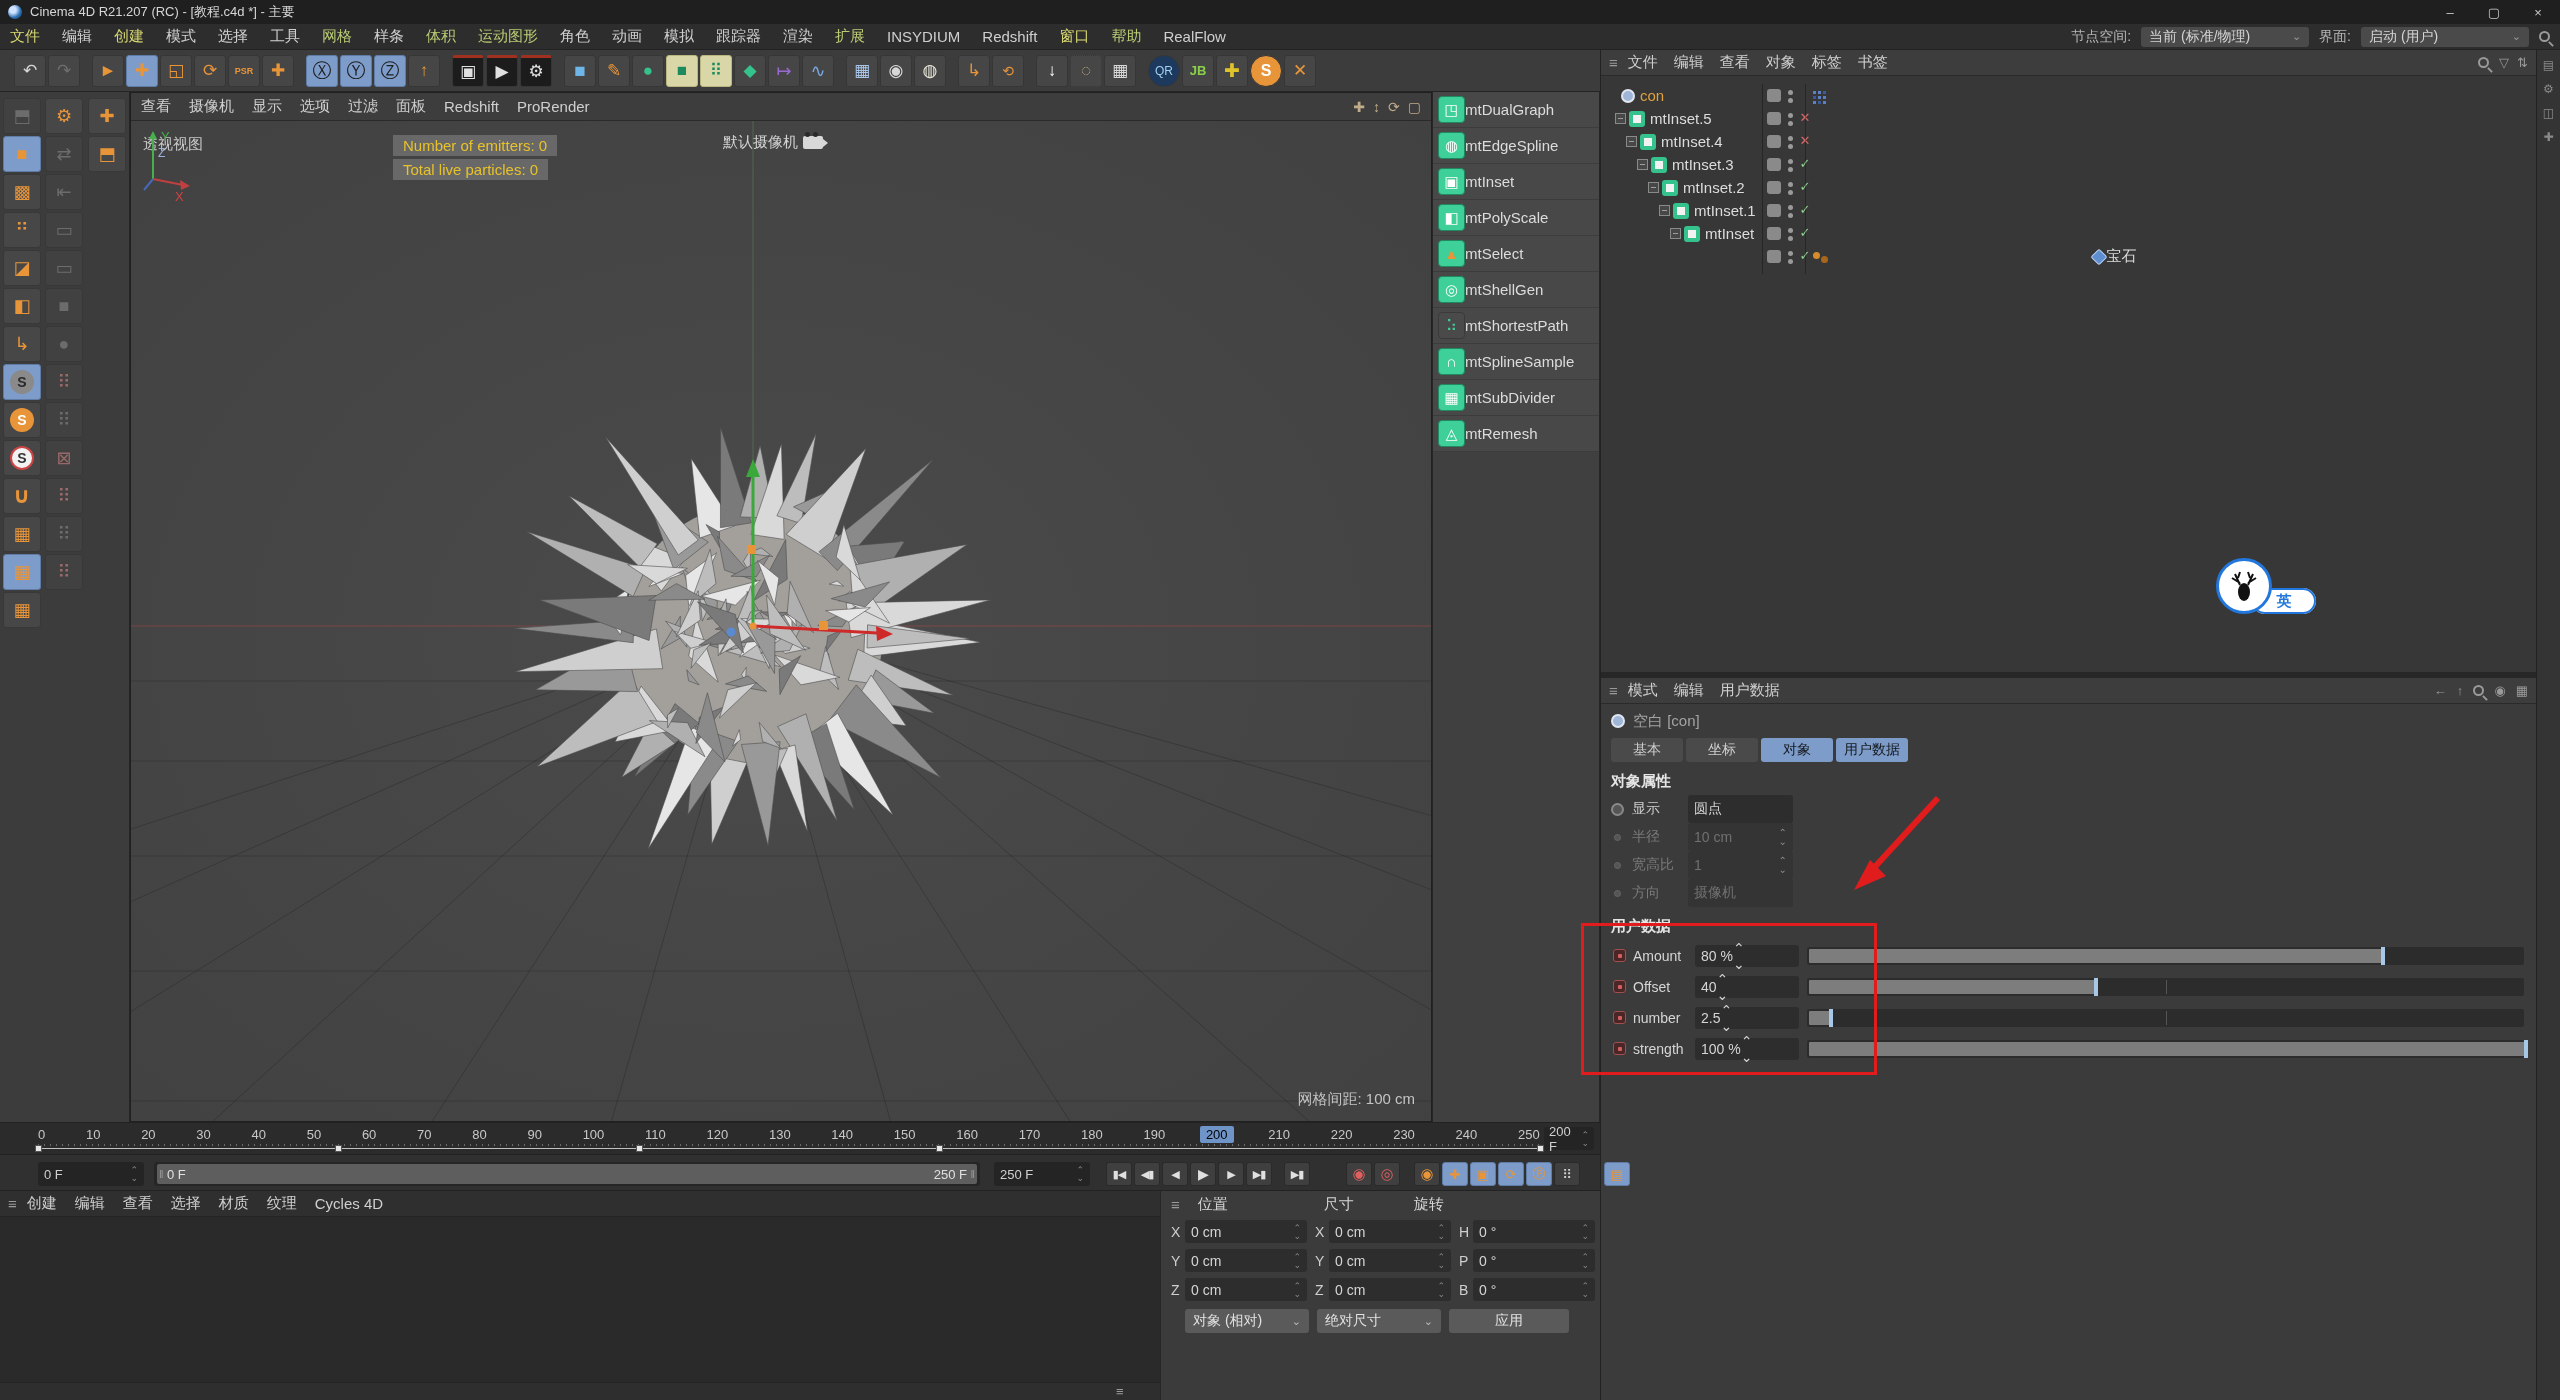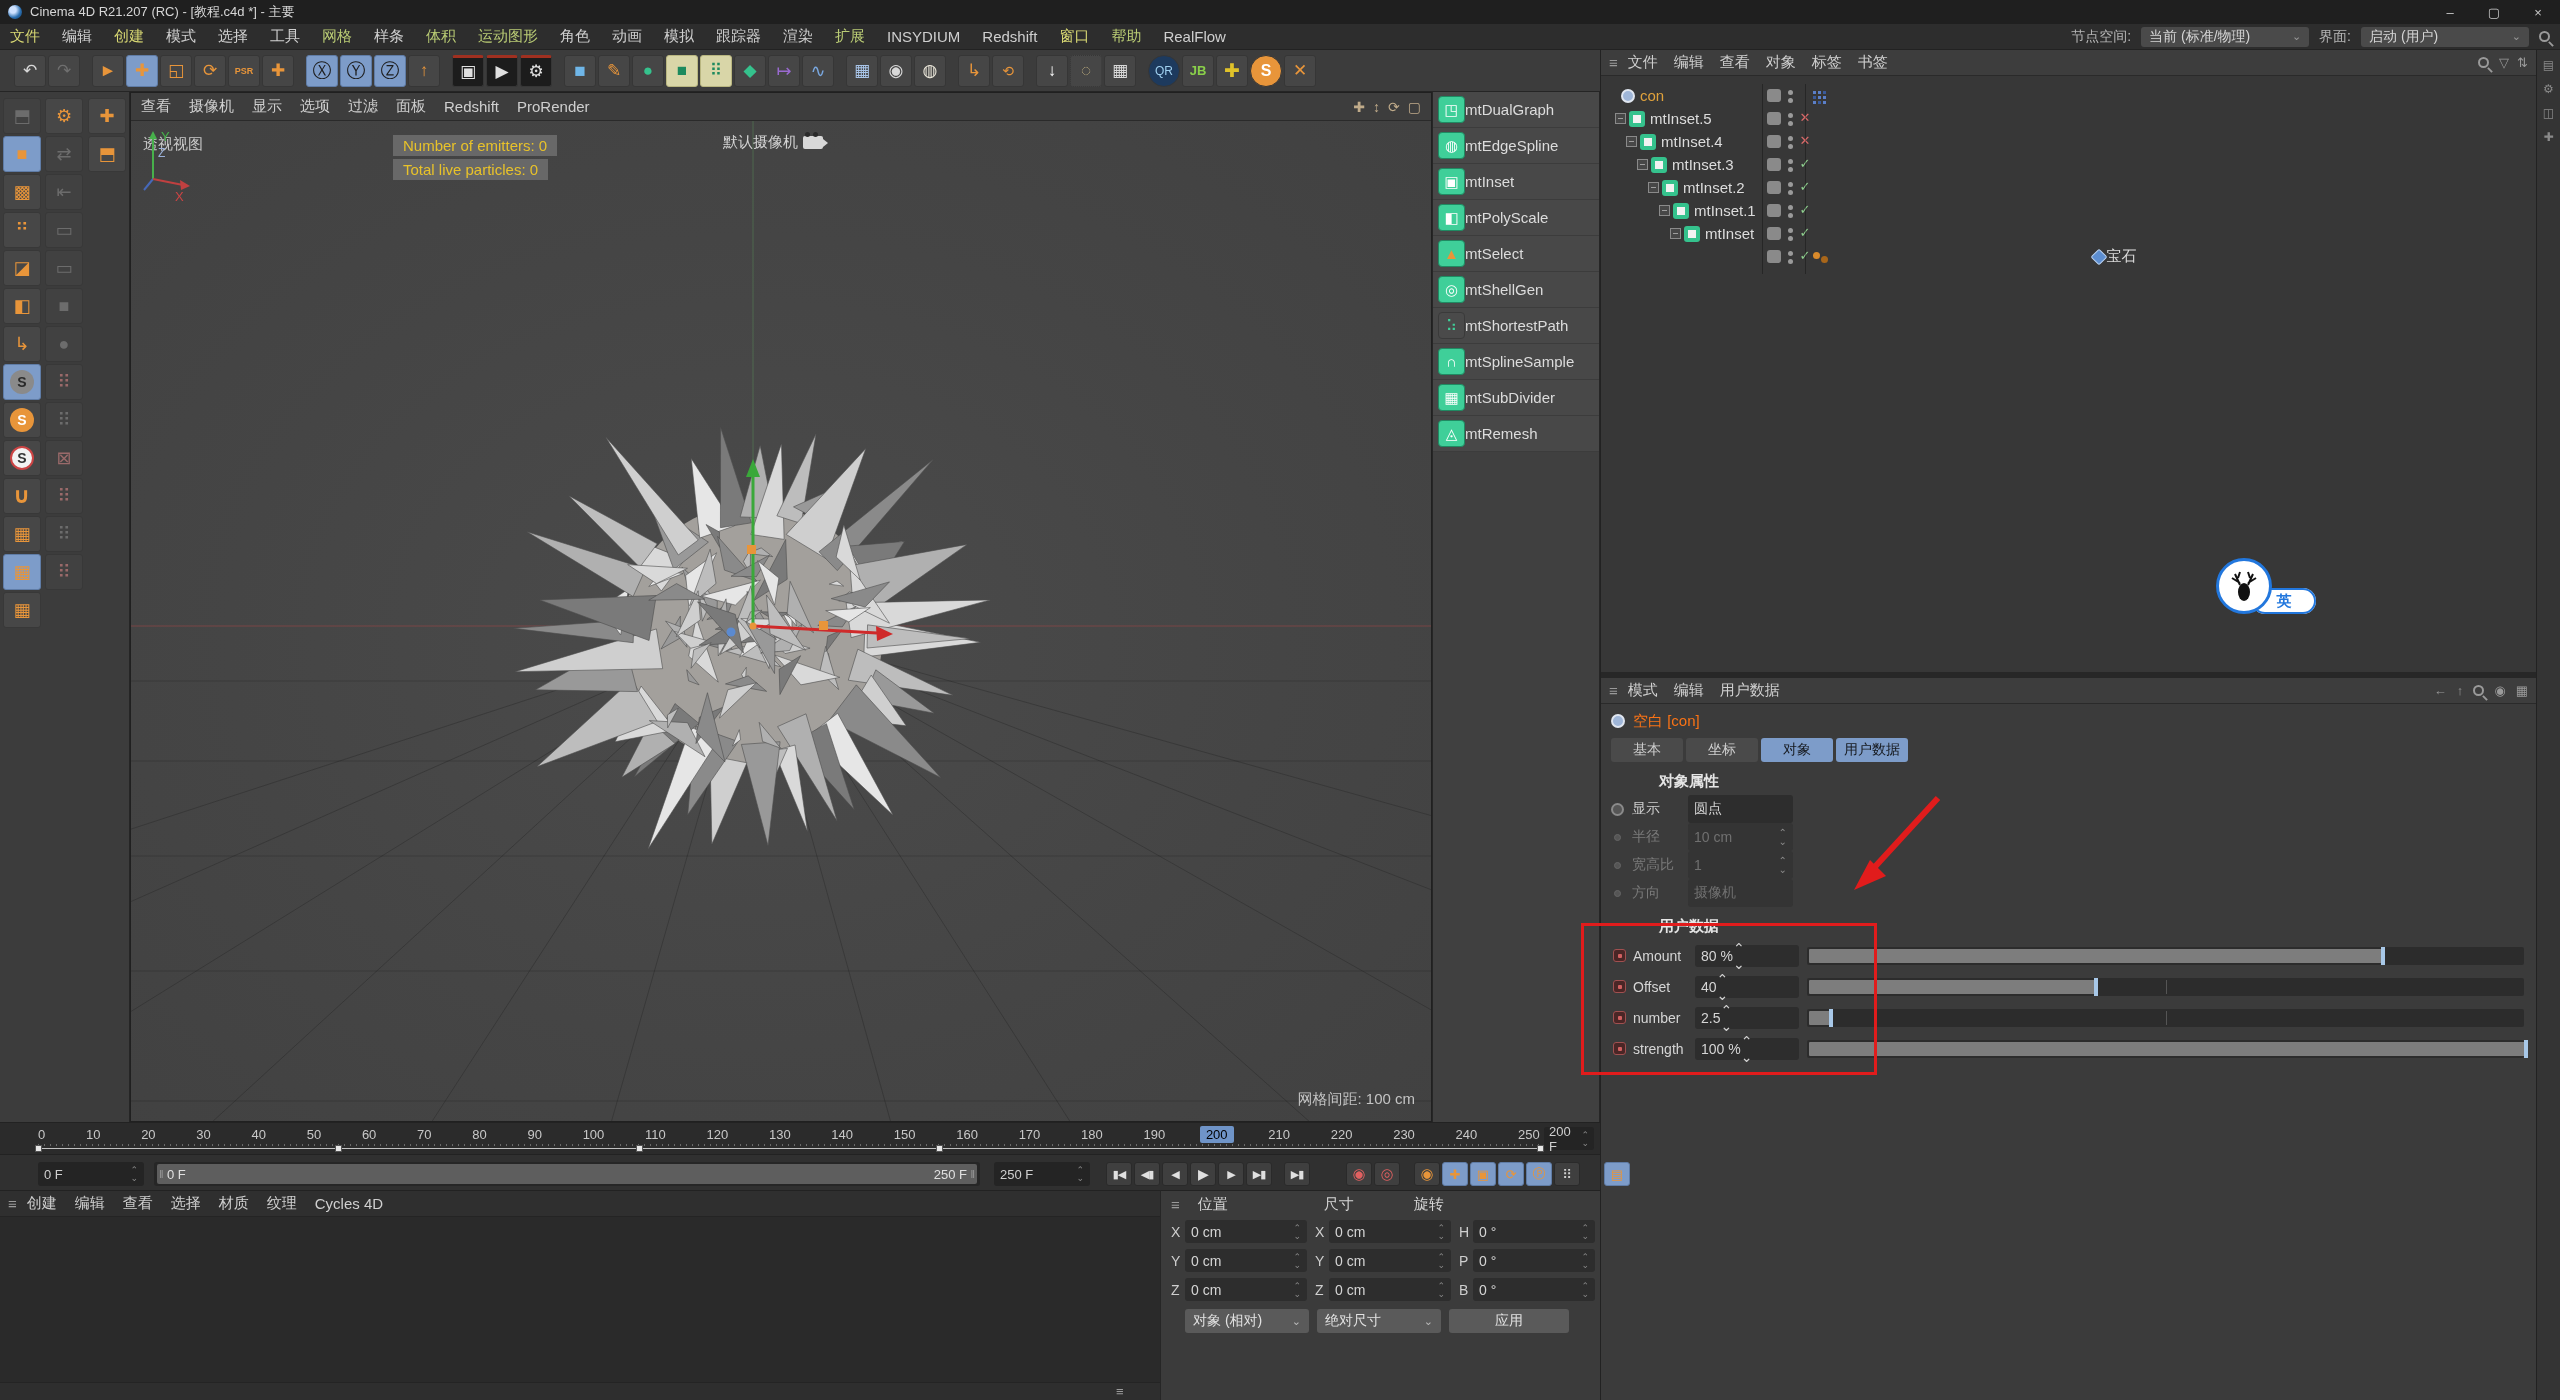--- a/index.html
+++ b/index.html
@@ -127,25 +127,25 @@
   .st.st-cross::before{content:"✕";color:#d96a6a;}
   .tag{position:absolute;left:212px;top:7px;}
   .tag.tag-x{width:3px;height:3px;background:#5b7fc8;box-shadow:5px 0 #5b7fc8,10px 0 #3a5a9a,0 5px #3a5a9a,5px 5px #5b7fc8,10px 5px #5b7fc8,0 10px #5b7fc8,5px 10px #3a5a9a,10px 10px #5b7fc8;}
   .tag.tag-o{width:7px;height:7px;border-radius:50%;background:#d98a2b;box-shadow:8px 4px 0 #a8661a;}
 
   .split{position:absolute;left:0;top:622px;width:100%;height:6px;background:#272727;}
 
   .am{position:absolute;left:0;top:628px;width:100%;bottom:0;background:#3b3b3b;}
   .am-obj{height:26px;display:flex;align-items:center;padding:0 10px;margin-top:4px;}
   .am-obj .ic-null{margin-right:8px;}
-  .am-obj .t{font-size:15px;color:#f97316;}
+  .am-obj .t{font-size:15px;color:#a3a3a3;}
   .tabs{display:flex;padding-left:10px;margin-top:4px;}
   .tab{width:72px;height:24px;background:#4a4a4a;border-radius:3px;margin-right:3px;display:flex;align-items:center;justify-content:center;font-size:14px;color:#cfcfcf;}
   .tab.on{background:#7d9cc9;color:#15181d;}
-  .sechead{font-size:15px;font-weight:bold;color:#e6e6e6;padding:10px 0 4px 10px;margin-left:48px;}
+  .sechead{font-size:15px;font-weight:bold;color:#e6e6e6;padding:10px 0 4px 10px;}
   .prow{height:28px;display:flex;align-items:center;padding-left:10px;}
   .pdot{width:13px;height:13px;border-radius:50%;border:2px solid #8a8a8a;background:#555;flex:none;}
   .prow.dis .pdot{width:7px;height:7px;border-width:1px;border-color:#666;margin:0 3px;}
   .plabel{width:52px;margin-left:8px;font-size:14px;color:#cfcfcf;white-space:nowrap;}
   .prow.dis .plabel{color:#7a7a7a;}
   .pfield{width:105px;height:28px;background:#2d2d2d;border-radius:3px;display:flex;align-items:center;padding:0 6px;font-size:14px;color:#d5d5d5;margin-left:4px;}
   .prow.dis .pfield{color:#707070;background:#343434;}
   .pfield .dda,.pfield .stp{margin-left:auto;color:#8a8a8a;font-size:10px;line-height:9px;}
   .stp::before{content:"⌃";display:block;}
   .stp::after{content:"⌄";display:block;}

